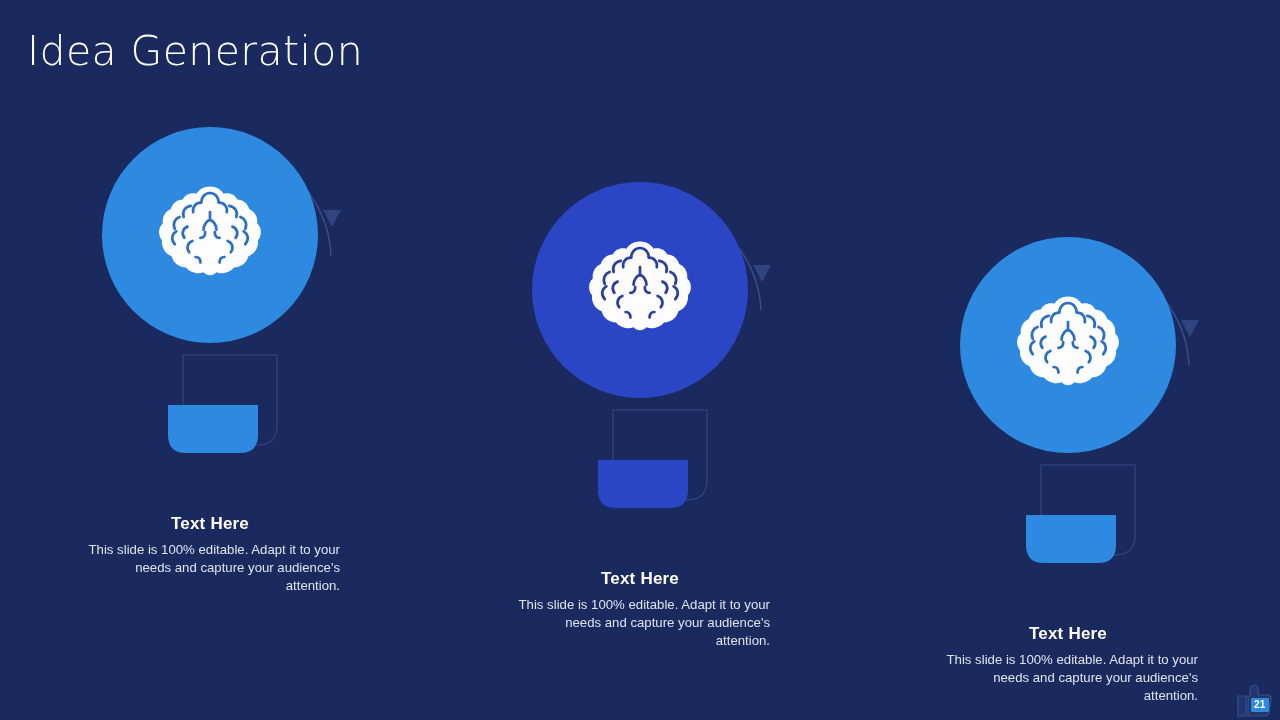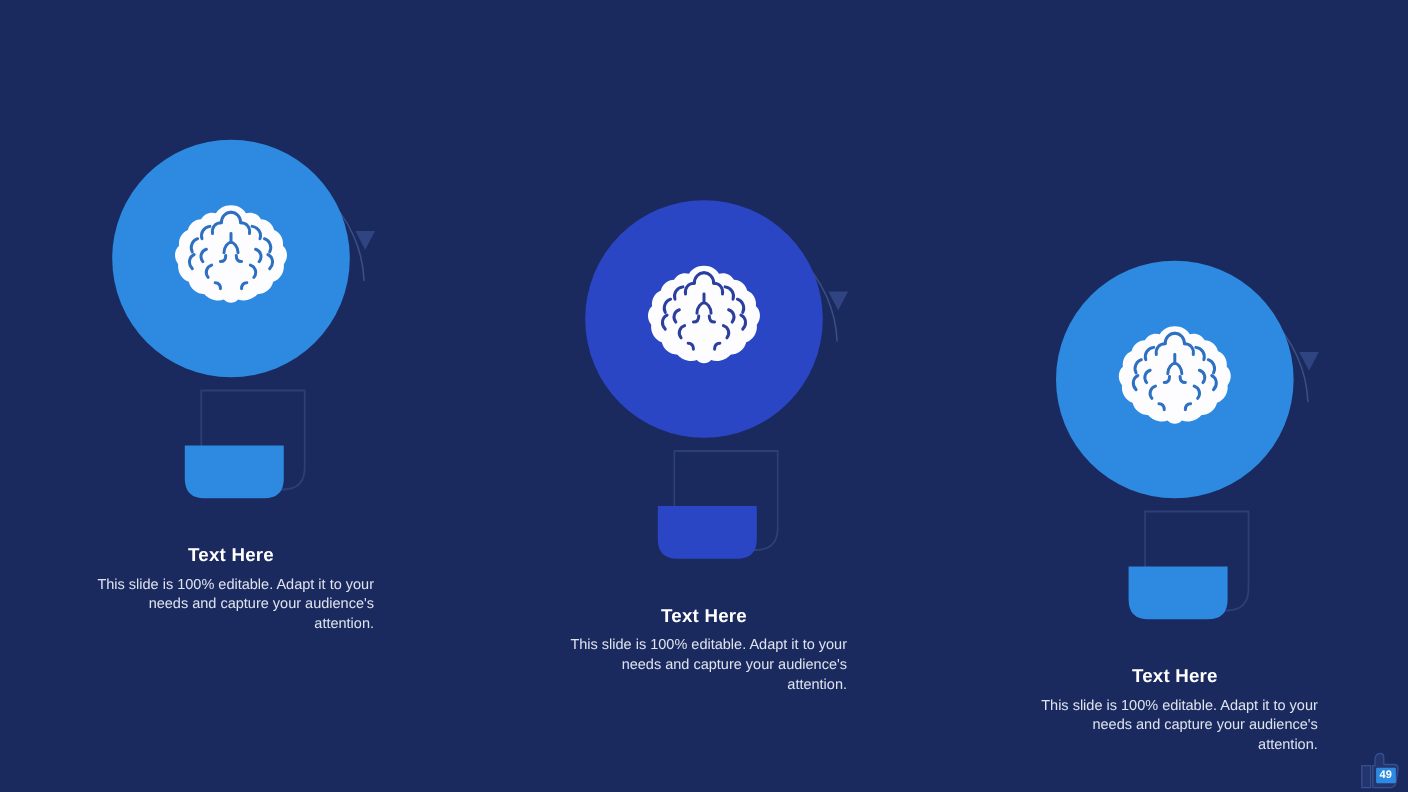--- a/index.html
+++ b/index.html
@@ -32,20 +32,21 @@
   .bulb-svg { position:absolute; left:0; top:0; overflow:visible; }
 
   
   .text-block { position:absolute; text-align:center; }
   .txt-head {
     font-size:17px;
     font-weight:bold;
     color:#ffffff;
     letter-spacing:0.2px;
     margin-bottom:7px;
+    margin-top:19px;
   }
   .txt-body {
     font-size:13.2px;
     line-height:1.38;
     color:#dfe3ef;
     font-weight:400;
     text-align:right;
   }
 
   
@@ -65,20 +66,21 @@
     padding:1px 3px 1px 3px;
     border-radius:1px;
     letter-spacing:0.2px;
   }
 </style>
 </head>
 <body>
 
 <div class="slide">
 
+  <div class="title">Idea Generation</div>
 
   <div class="bulb-group" style="left:100px; top:105px; width:260px; height:360px;">
     <svg class="bulb-svg" width="260" height="360" viewBox="0 0 260 360">
 
       <g>
         <path d="M 7 160 A 112 112 0 0 1 231 150" fill="none" stroke="#3b4f85" stroke-width="1.4" stroke-linecap="round"></path>
         <polygon points="223,105 241,105 232,122" fill="#2f4480"></polygon>
       </g>
 
       <path d="M 58 215 L 58 285 Q 58 305 78 305 L 132 305 Q 152 305 152 285 L 152 215 Z" transform="translate(25,35)" fill="none" stroke="#2c3f77" stroke-width="1.6"></path>
@@ -256,16 +258,16 @@
   <div class="text-block" style="left:938px; top:605px; width:260px;">
     <div class="txt-head">Text Here</div>
     <div class="txt-body">This slide is 100% editable.  Adapt it to your needs and capture your audience's attention.</div>
   </div>
 
   <div class="badge">
     <svg width="44" height="38" viewBox="0 0 44 38">
       <path d="M16 14 L16 9 Q16 3 21 3 Q24 3 24 7 L24 13 L33 13 Q37 13 37 17 L35 30 Q34 34 30 34 L14 34 L14 14 Z
                M4 14 L12 14 L12 34 L4 34 Z" fill="#24356e" stroke="#35508f" stroke-width="1.2"></path>
     </svg>
-    <span class="badge-num">49</span>
+    <span class="badge-num">21</span>
   </div>
 
 </div>
 
 </body></html>

